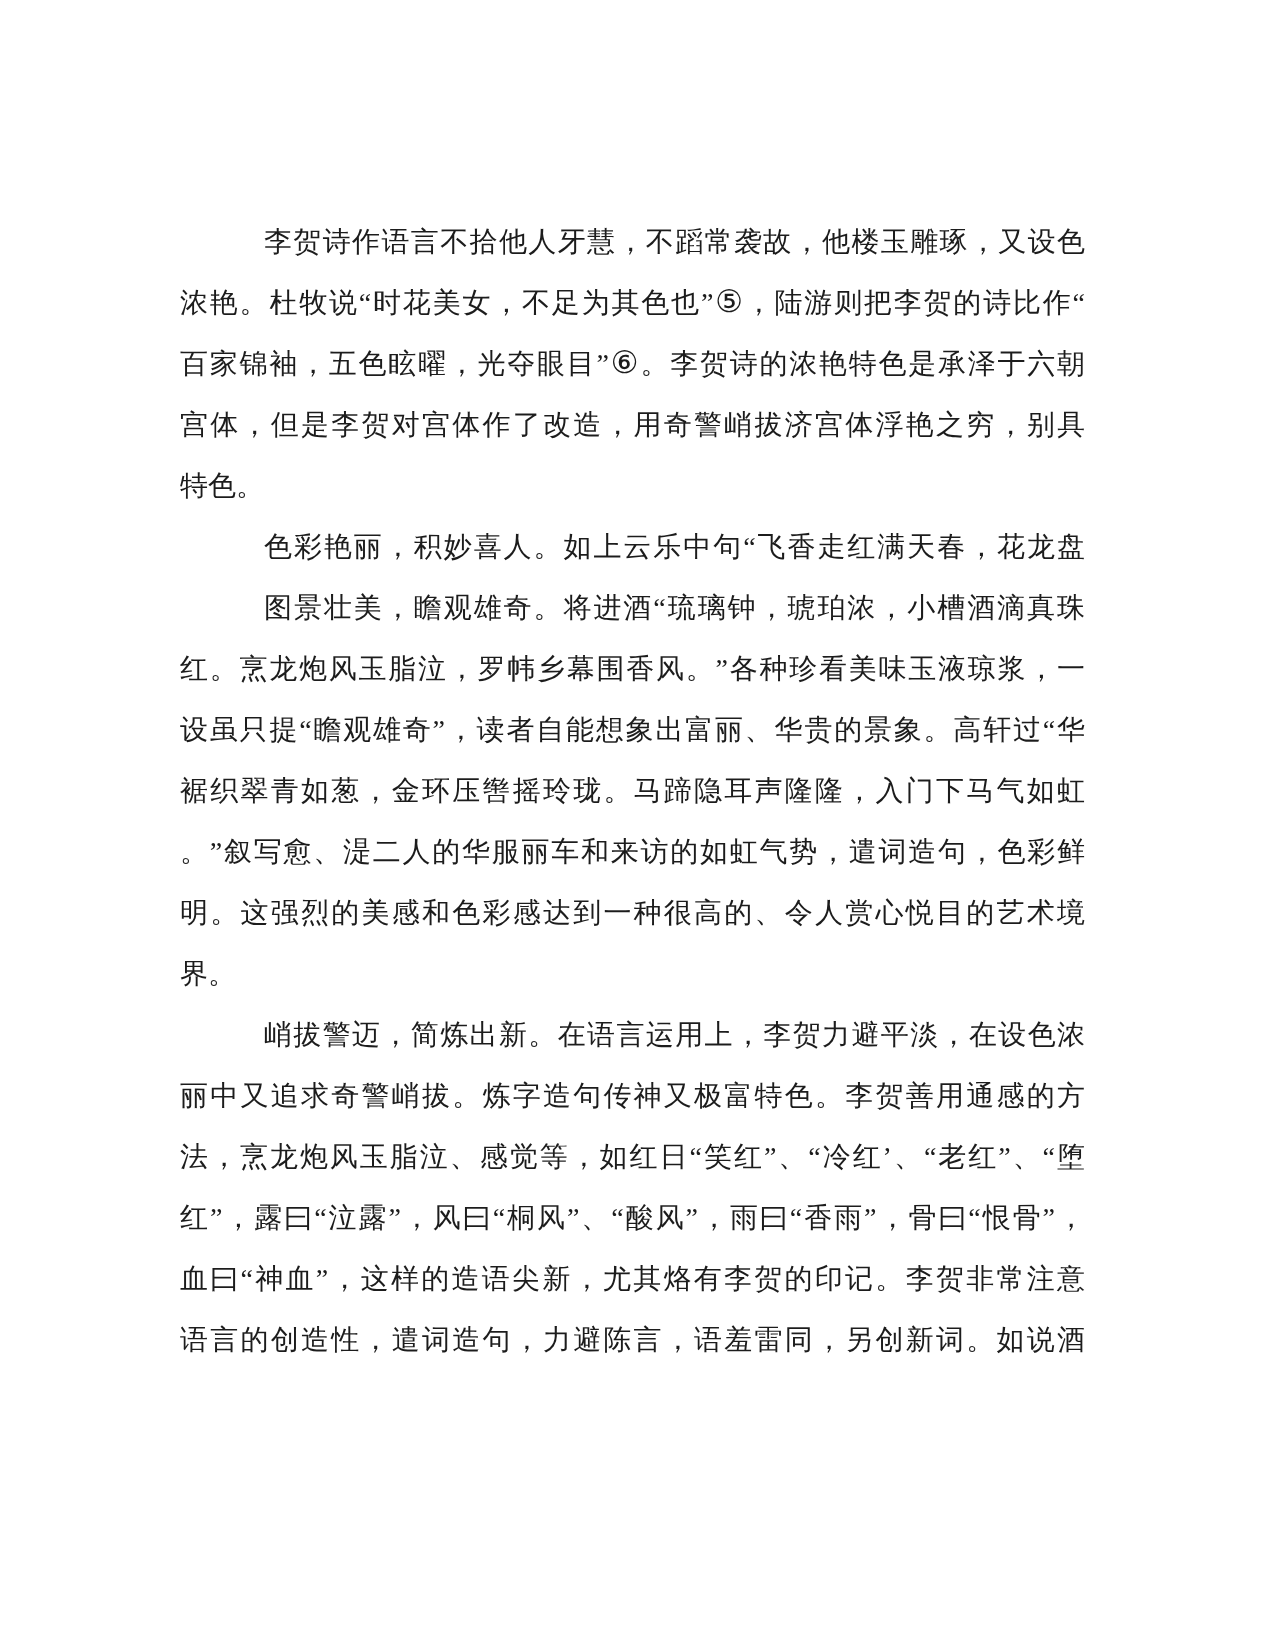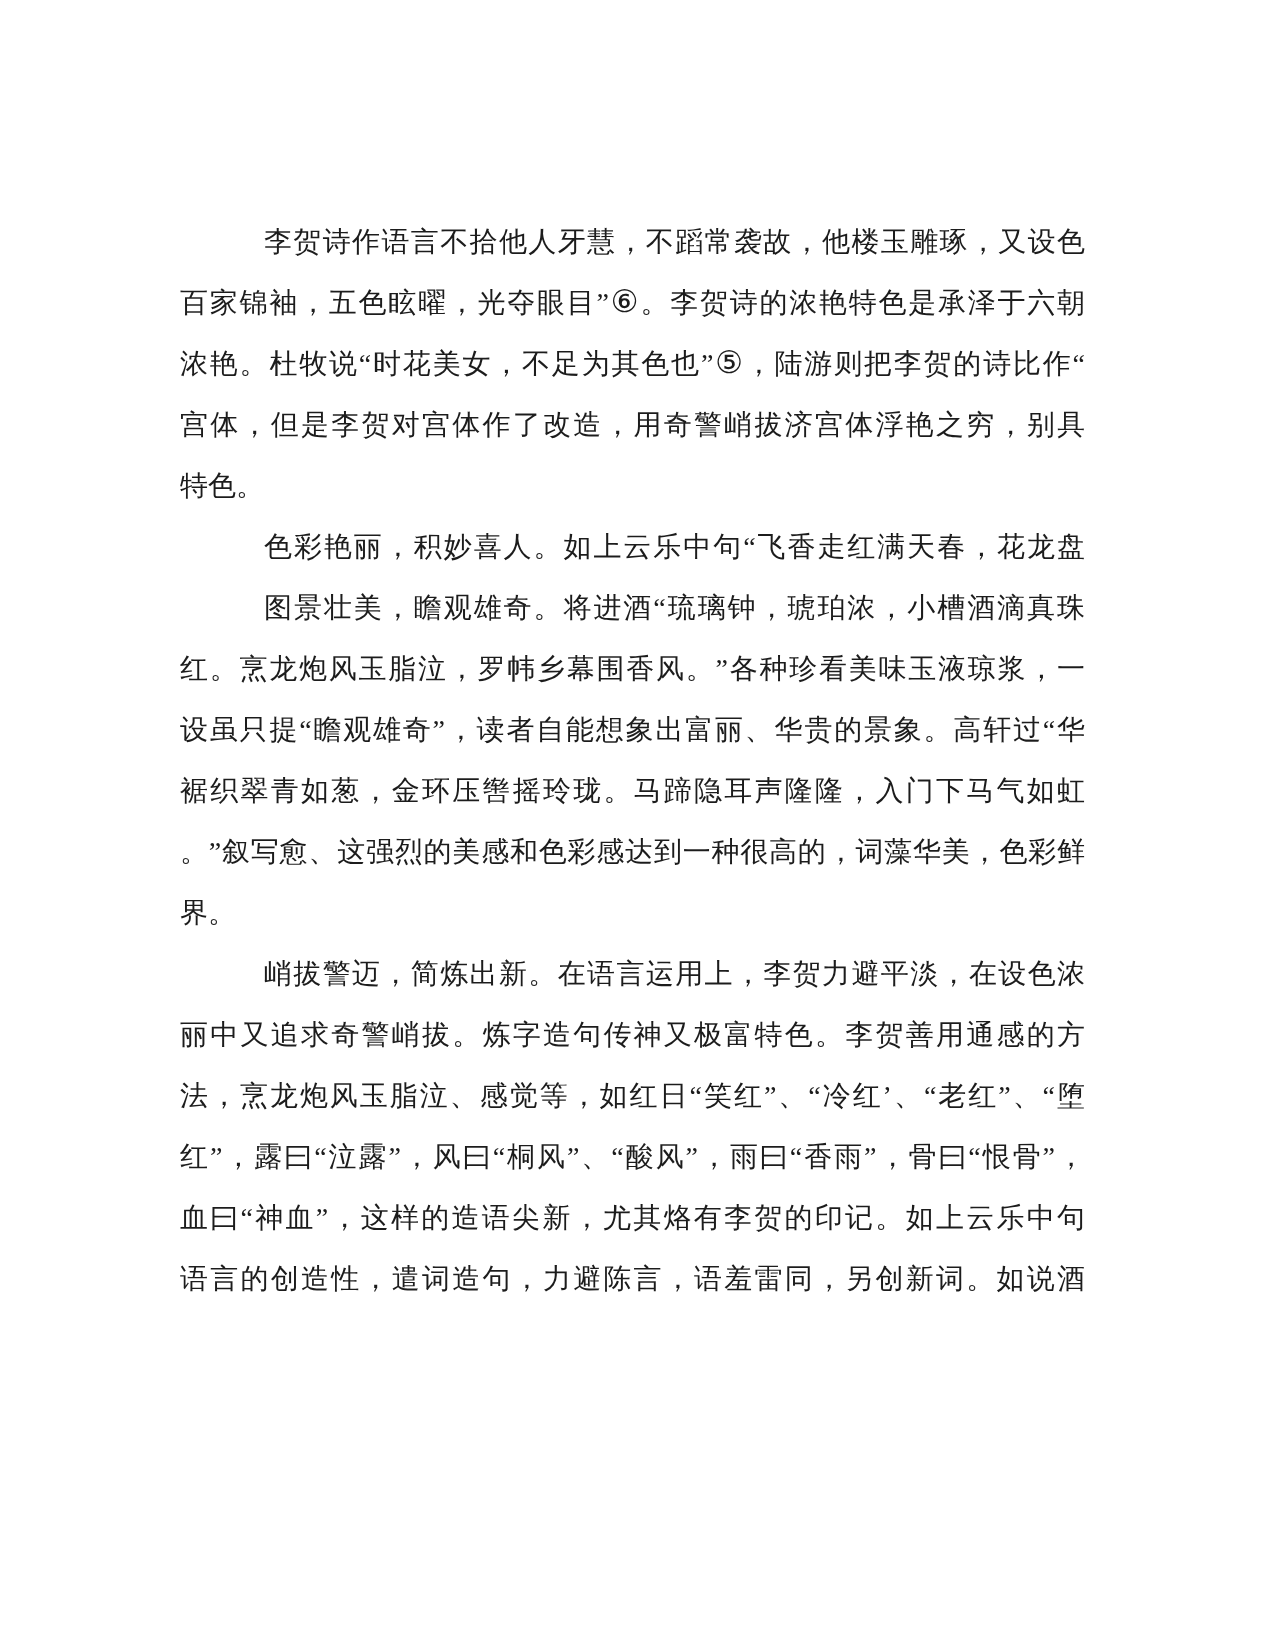--- a/index.html
+++ b/index.html
@@ -50,38 +50,39 @@
     line-height: 1;
   }
 </style>
 </head>
 <body>
 
 <div class="page">
   <div class="doc-body">
       <div class="para">
         <div class="line indent">李贺诗作语言不拾他人牙慧，不蹈常袭故，他楼玉雕琢，又设色</div>
+        <div class="line">浓艳。杜牧说“时花美女，不足为其色也”<span class="circled-digit">⑤</span>，陆游则把李贺的诗比作“</div>
         <div class="line">百家锦袖，五色眩曜，光夺眼目”<span class="circled-digit">⑥</span>。李贺诗的浓艳特色是承泽于六朝</div>
-        <div class="line">浓艳。杜牧说“时花美女，不足为其色也”<span class="circled-digit">⑤</span>，陆游则把李贺的诗比作“</div>
         <div class="line">宫体，但是李贺对宫体作了改造，用奇警峭拔济宫体浮艳之穷，别具</div>
         <div class="line no-stretch">特色。</div>
       </div>
       <div class="para">
         <div class="line indent">色彩艳丽，积妙喜人。如上云乐中句“飞香走红满天春，花龙盘</div>
       </div>
       <div class="para">
         <div class="line indent">图景壮美，瞻观雄奇。将进酒“琉璃钟，琥珀浓，小槽酒滴真珠</div>
         <div class="line">红。烹龙炮风玉脂泣，罗帏乡幕围香风。”各种珍看美味玉液琼浆，一</div>
         <div class="line">设虽只提“瞻观雄奇”，读者自能想象出富丽、华贵的景象。高轩过“华</div>
         <div class="line">裾织翠青如葱，金环压辔摇玲珑。马蹄隐耳声隆隆，入门下马气如虹</div>
-        <div class="line">。”叙写愈、这强烈的美感和色彩感达到一种很高的，词藻华美，色彩鲜</div>
+        <div class="line">。”叙写愈、湜二人的华服丽车和来访的如虹气势，遣词造句，色彩鲜</div>
+        <div class="line">明。这强烈的美感和色彩感达到一种很高的、令人赏心悦目的艺术境</div>
         <div class="line no-stretch">界。</div>
       </div>
       <div class="para">
         <div class="line indent">峭拔警迈，简炼出新。在语言运用上，李贺力避平淡，在设色浓</div>
         <div class="line">丽中又追求奇警峭拔。炼字造句传神又极富特色。李贺善用通感的方</div>
         <div class="line">法，烹龙炮风玉脂泣、感觉等，如红日“笑红”、“冷红’、“老红”、“堕</div>
         <div class="line">红”，露曰“泣露”，风曰“桐风”、“酸风”，雨曰“香雨”，骨曰“恨骨”，</div>
-        <div class="line">血曰“神血”，这样的造语尖新，尤其烙有李贺的印记。如上云乐中句</div>
+        <div class="line">血曰“神血”，这样的造语尖新，尤其烙有李贺的印记。李贺非常注意</div>
         <div class="line">语言的创造性，遣词造句，力避陈言，语羞雷同，另创新词。如说酒</div>
       </div>
     </div>
 </div>
 
 </body></html>

